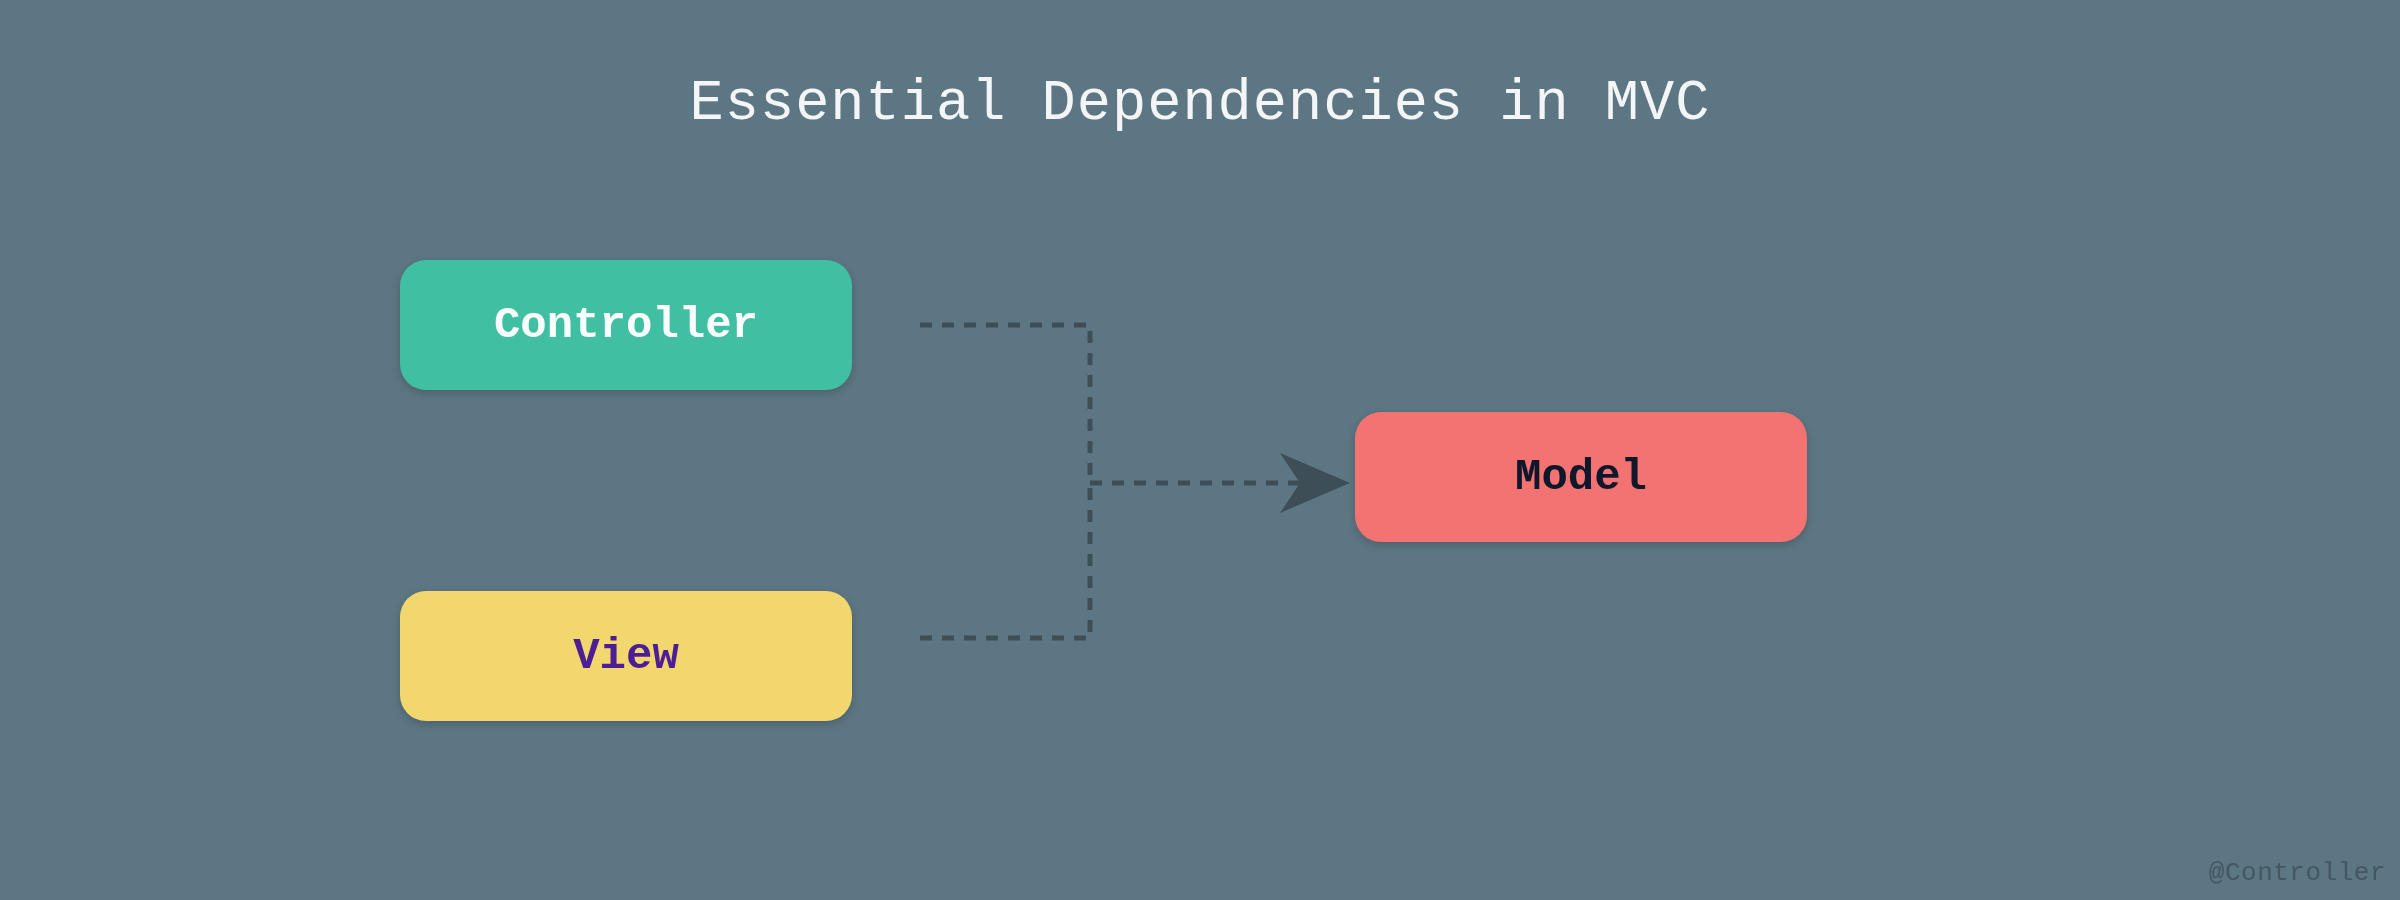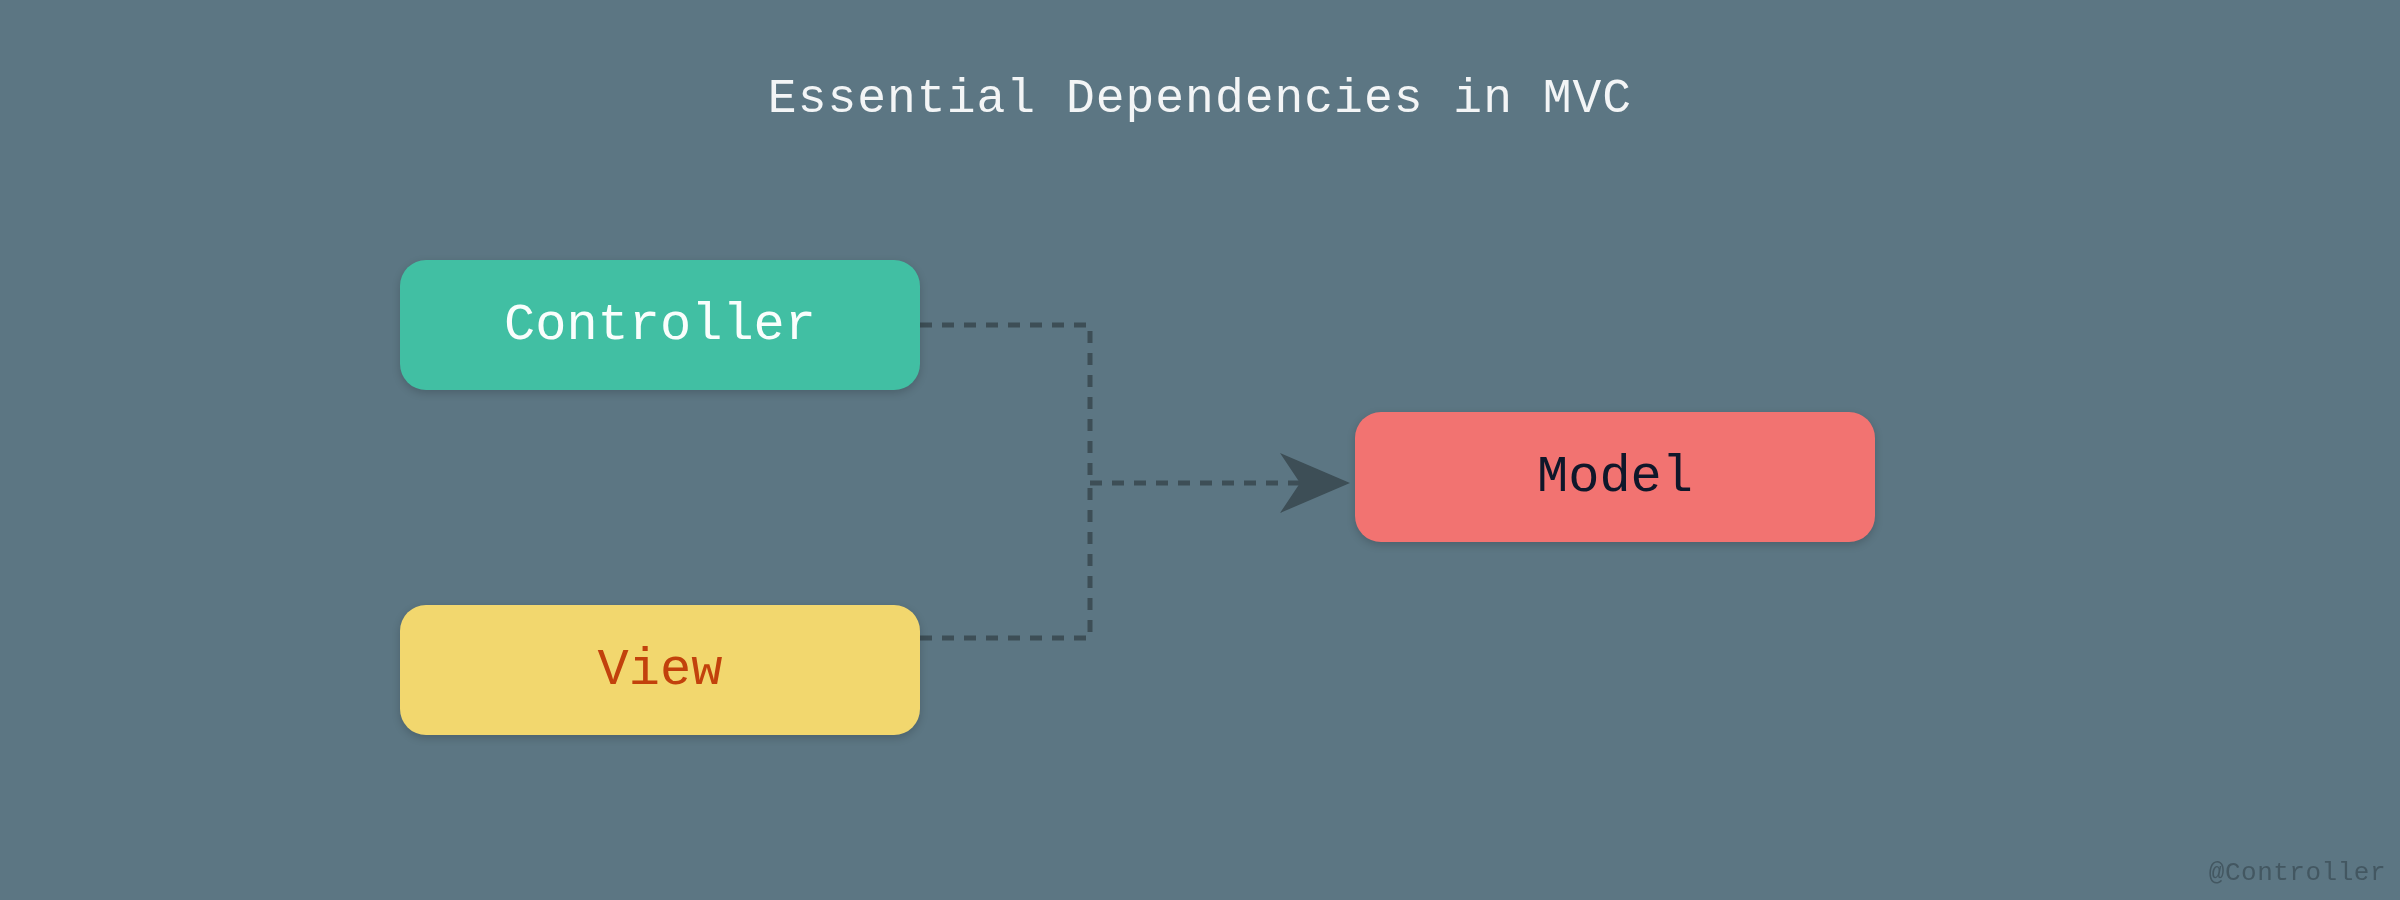--- a/index.html
+++ b/index.html
@@ -8,47 +8,47 @@
     background: #5c7683;
     font-family: "Menlo", "Consolas", "Courier New", monospace;
     position: relative;
   }
   .title {
     position: absolute;
     width: 100%;
     top: 72px;
     text-align: center;
     color: #f3f5f6;
-    font-size: 48px;
+    font-size: 57px;
     letter-spacing: 1px;
     font-weight: 500;
   }
   .node {
     position: absolute;
-    width: 520px;
+    width: 452px;
     height: 130px;
     border-radius: 26px;
     display: flex;
     align-items: center;
     justify-content: center;
-    font-size: 52px;
-    font-weight: 400;
+    font-size: 44px;
+    font-weight: 700;
     box-shadow: 0 3px 8px rgba(0,0,0,0.18);
   }
   .node-controller {
     left: 400px;
     top: 260px;
     background: #41bfa3;
     color: #f9fefc;
   }
   .node-view {
     left: 400px;
-    top: 605px;
+    top: 591px;
     background: #f2d76e;
-    color: #c2410c;
+    color: #4c1d95;
   }
   .node-model {
     left: 1355px;
     top: 412px;
     background: #f27371;
     color: #0f172a;
   }
   .connector-svg {
     position: absolute;
     left: 0; top: 0;

